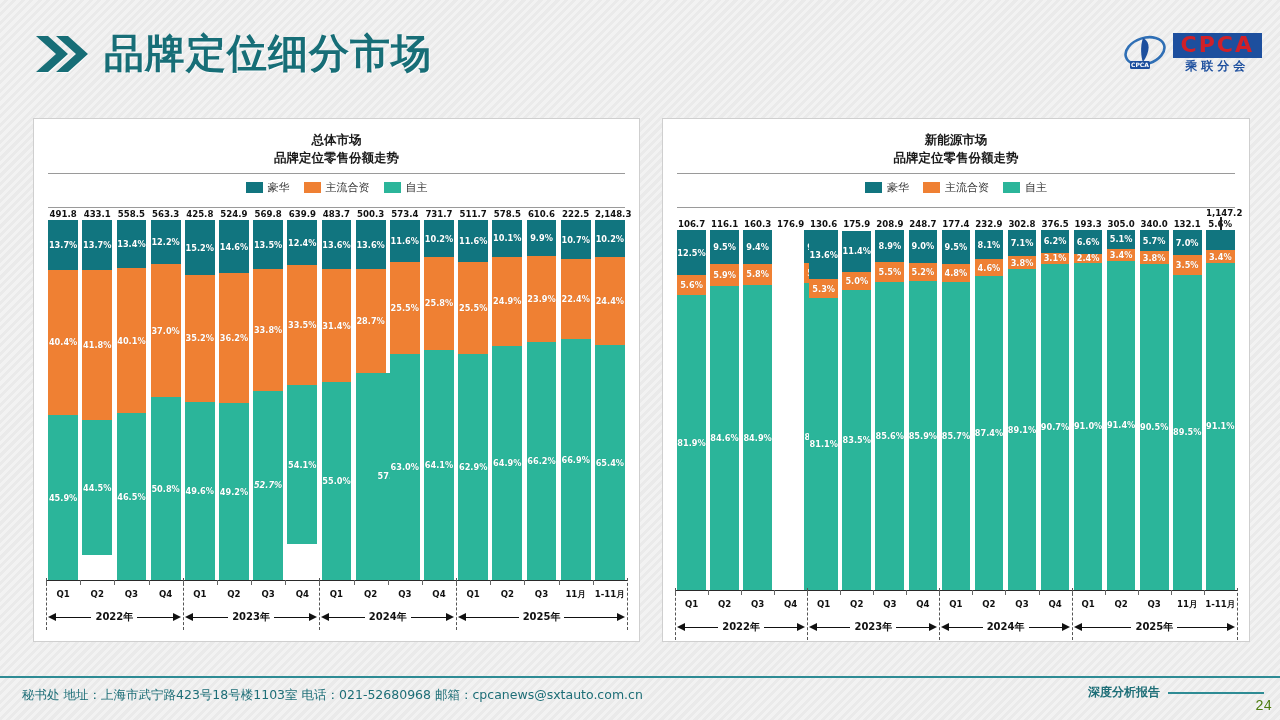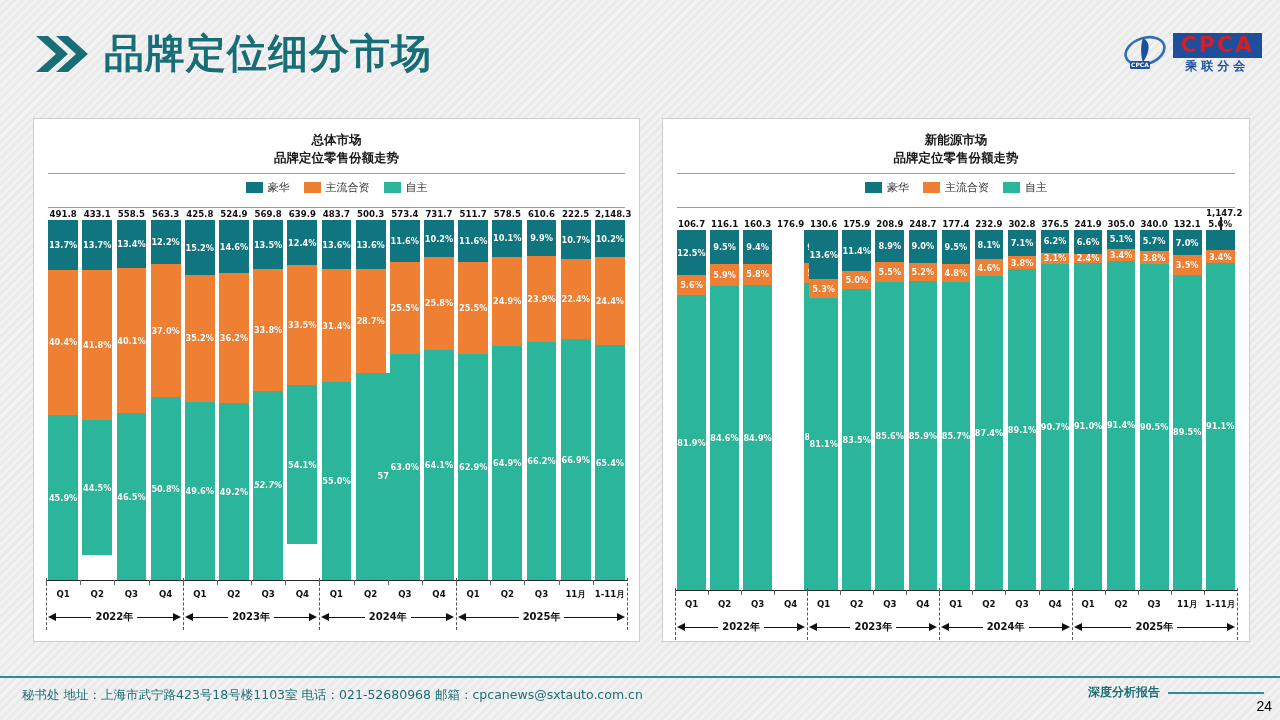--- a/index.html
+++ b/index.html
@@ -103,22 +103,22 @@
   .footer-text{
     position:absolute;left:22px;top:695px;transform:translateY(-50%);
     font-size:12.5px;color:#1d6e77;white-space:nowrap;
     font-family:"DejaVu Sans","Liberation Sans",sans-serif;
   }
   .footer-right{position:absolute;right:16px;top:684px;display:flex;align-items:center;gap:8px;}
   .footer-report{font-size:12px;color:#1d6e77;font-weight:bold;
      font-family:"DejaVu Serif","Liberation Serif",serif;}
   .footer-line{width:96px;height:2px;background:#2e8b94;}
   .pagenum{
-    position:absolute;right:8px;top:698px;font-size:14px;color:#000000;
-    font-family:Liberation Sans, sans-serif;
+    position:absolute;right:8px;top:698px;font-size:14px;color:#4d7c0f;
+    font-family:Liberation Mono, monospace;
   }
   .watermark{
     position:absolute;color:rgba(170,170,170,.20);font-size:58px;font-weight:bold;
     pointer-events:none;user-select:none;
     font-family:"DejaVu Sans","Liberation Sans",sans-serif;
   }
 </style>
 </head>
 <body>
 
@@ -561,21 +561,21 @@
                 <div class="seg joint" style="height: 19.08px;">
                   <span>5.3%</span>
                 </div>
                 <div class="seg own" style="height: 291.96px;">
                   <span>81.1%</span>
                 </div>
               </div>
             </div>
             <div class="barcol" style="width: 5.88235%;">
               <div class="toplabel">175.9</div>
-              <div class="stack" style="height: 360px;">
+              <div class="stack" style="height: 360px; justify-content: flex-end;">
                 <div class="seg lux" style="height: 41.04px;">
                   <span>11.4%</span>
                 </div>
                 <div class="seg joint" style="height: 18px;">
                   <span>5.0%</span>
                 </div>
                 <div class="seg own" style="height: 300.6px;">
                   <span>83.5%</span>
                 </div>
               </div>
@@ -658,21 +658,21 @@
                 </div>
                 <div class="seg joint" style="height: 11.16px;">
                   <span>3.1%</span>
                 </div>
                 <div class="seg own" style="height: 326.52px;">
                   <span>90.7%</span>
                 </div>
               </div>
             </div>
             <div class="barcol" style="width: 5.88235%;">
-              <div class="toplabel">241.9</div>
+              <div class="toplabel">193.3</div>
               <div class="stack" style="height: 360px;">
                 <div class="seg lux" style="height: 23.76px;">
                   <span>6.6%</span>
                 </div>
                 <div class="seg joint" style="height: 8.64px;">
                   <span>2.4%</span>
                 </div>
                 <div class="seg own" style="height: 327.6px;">
                   <span>91.0%</span>
                 </div>

